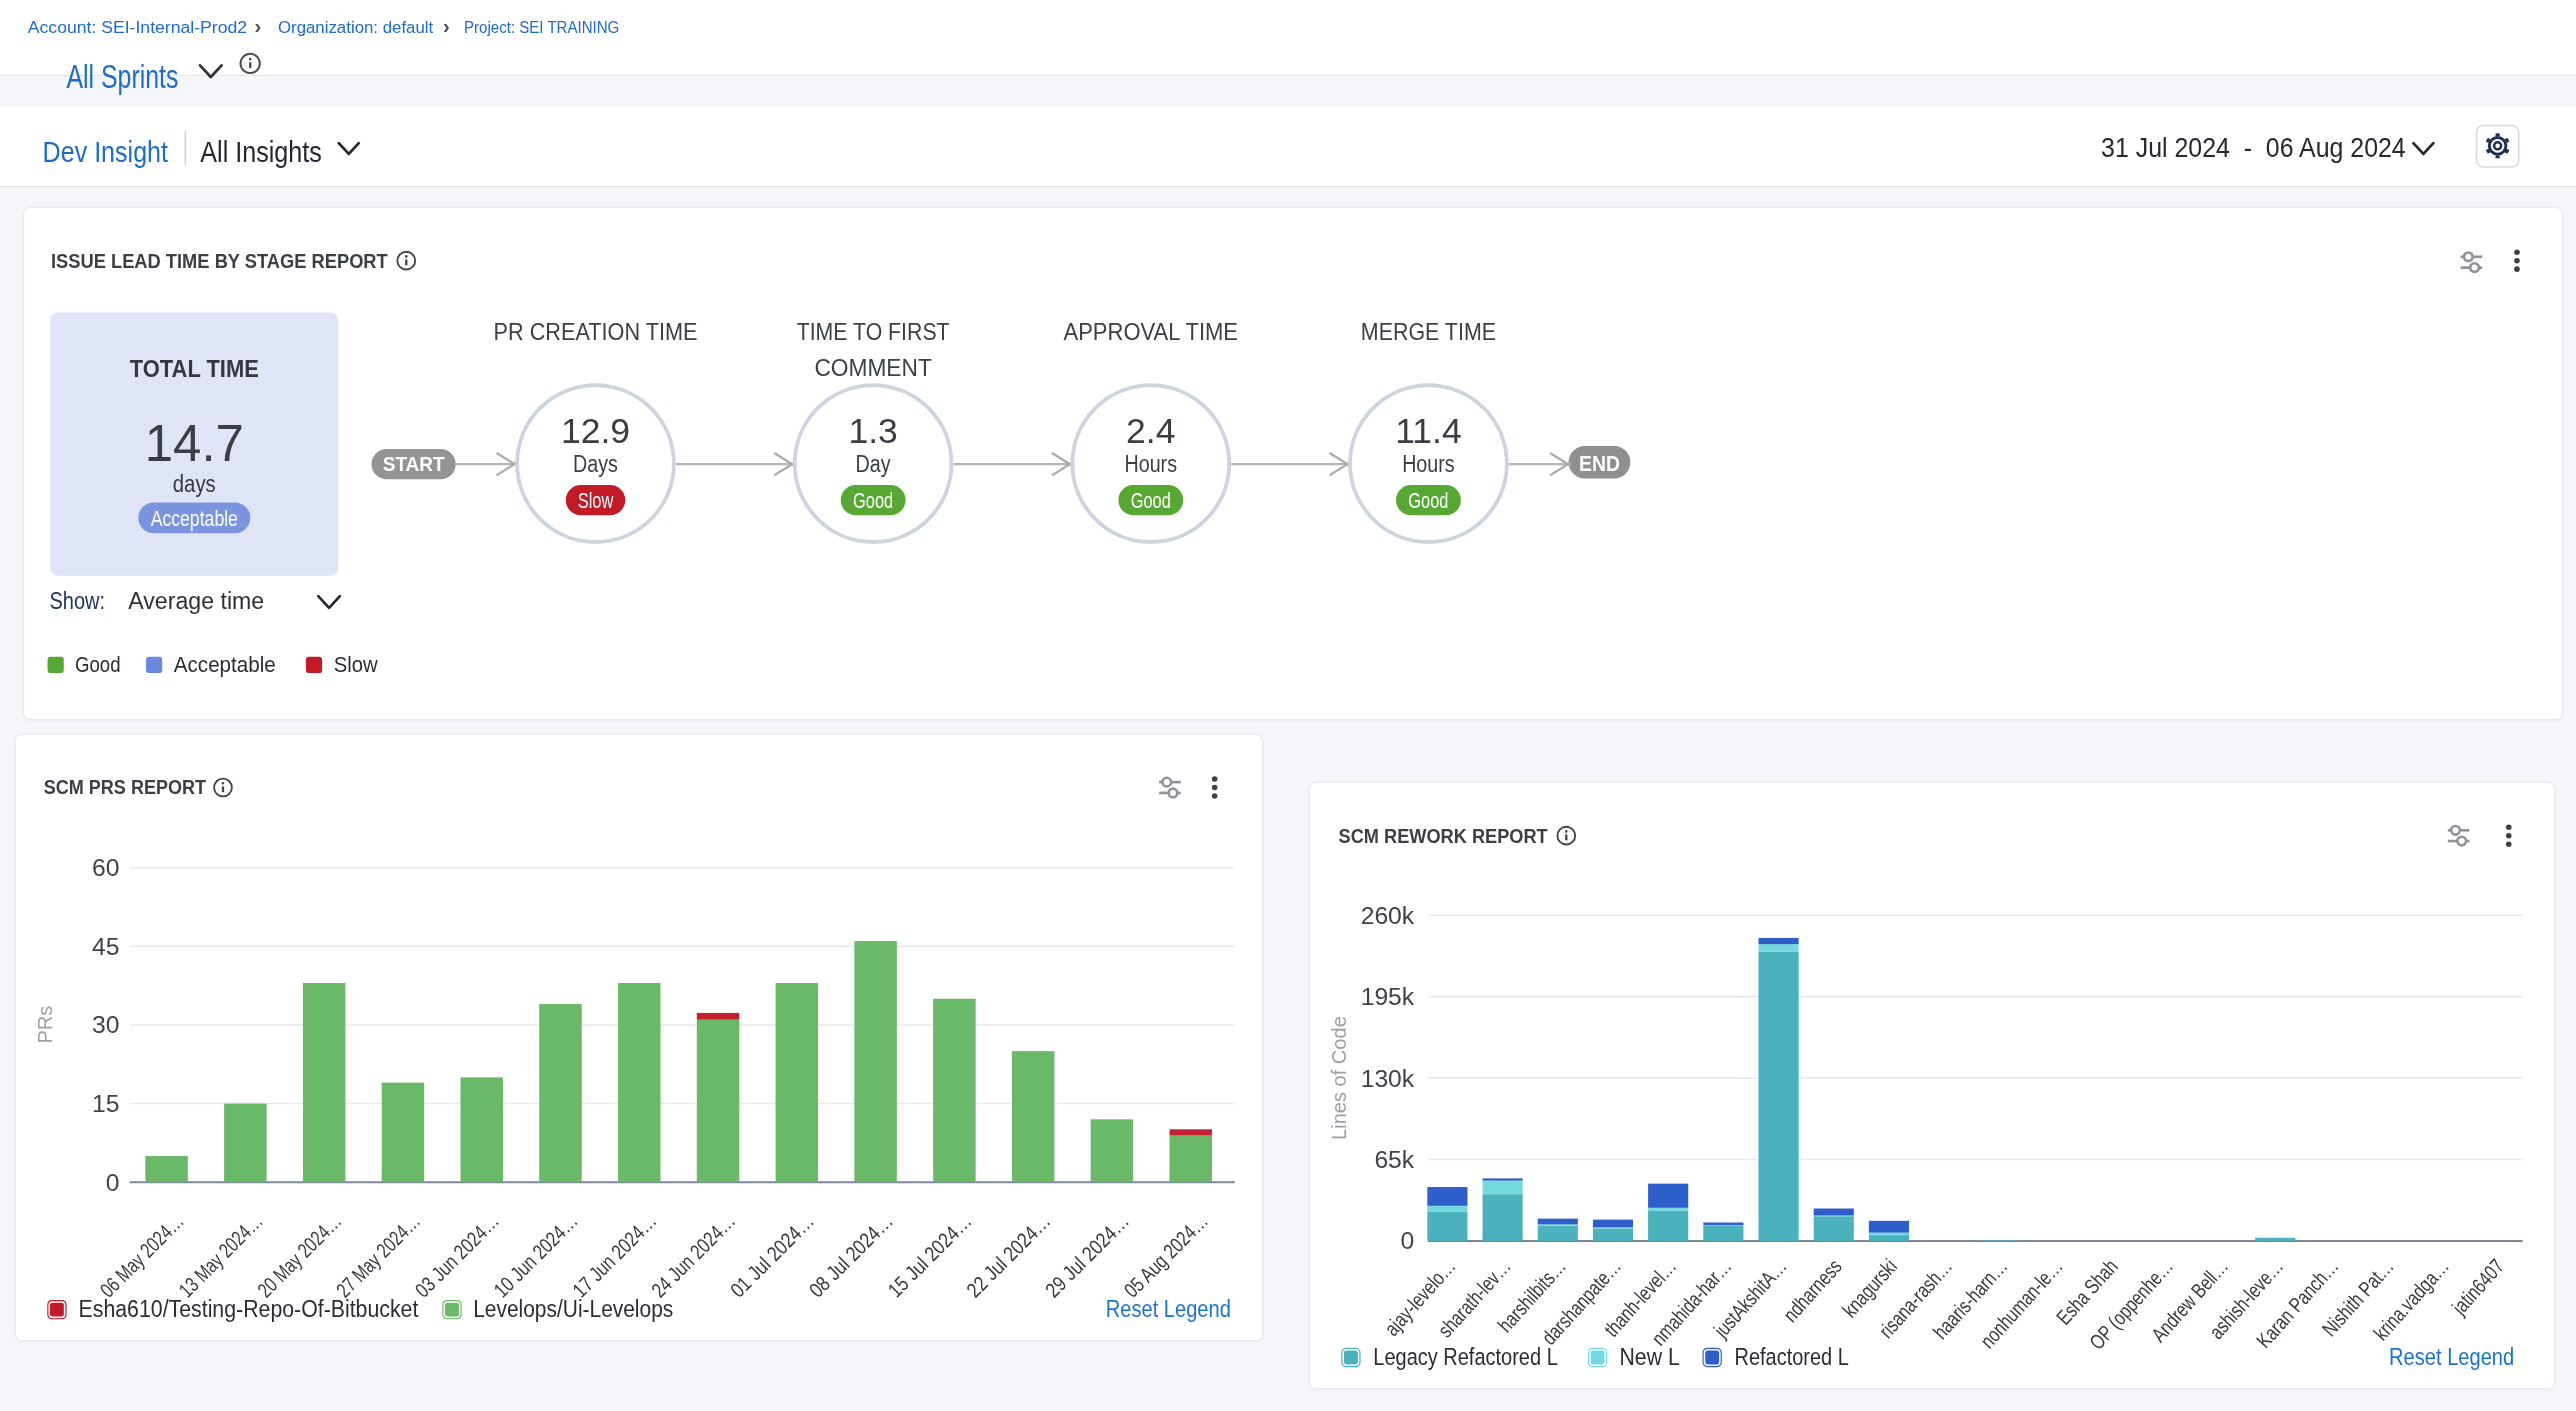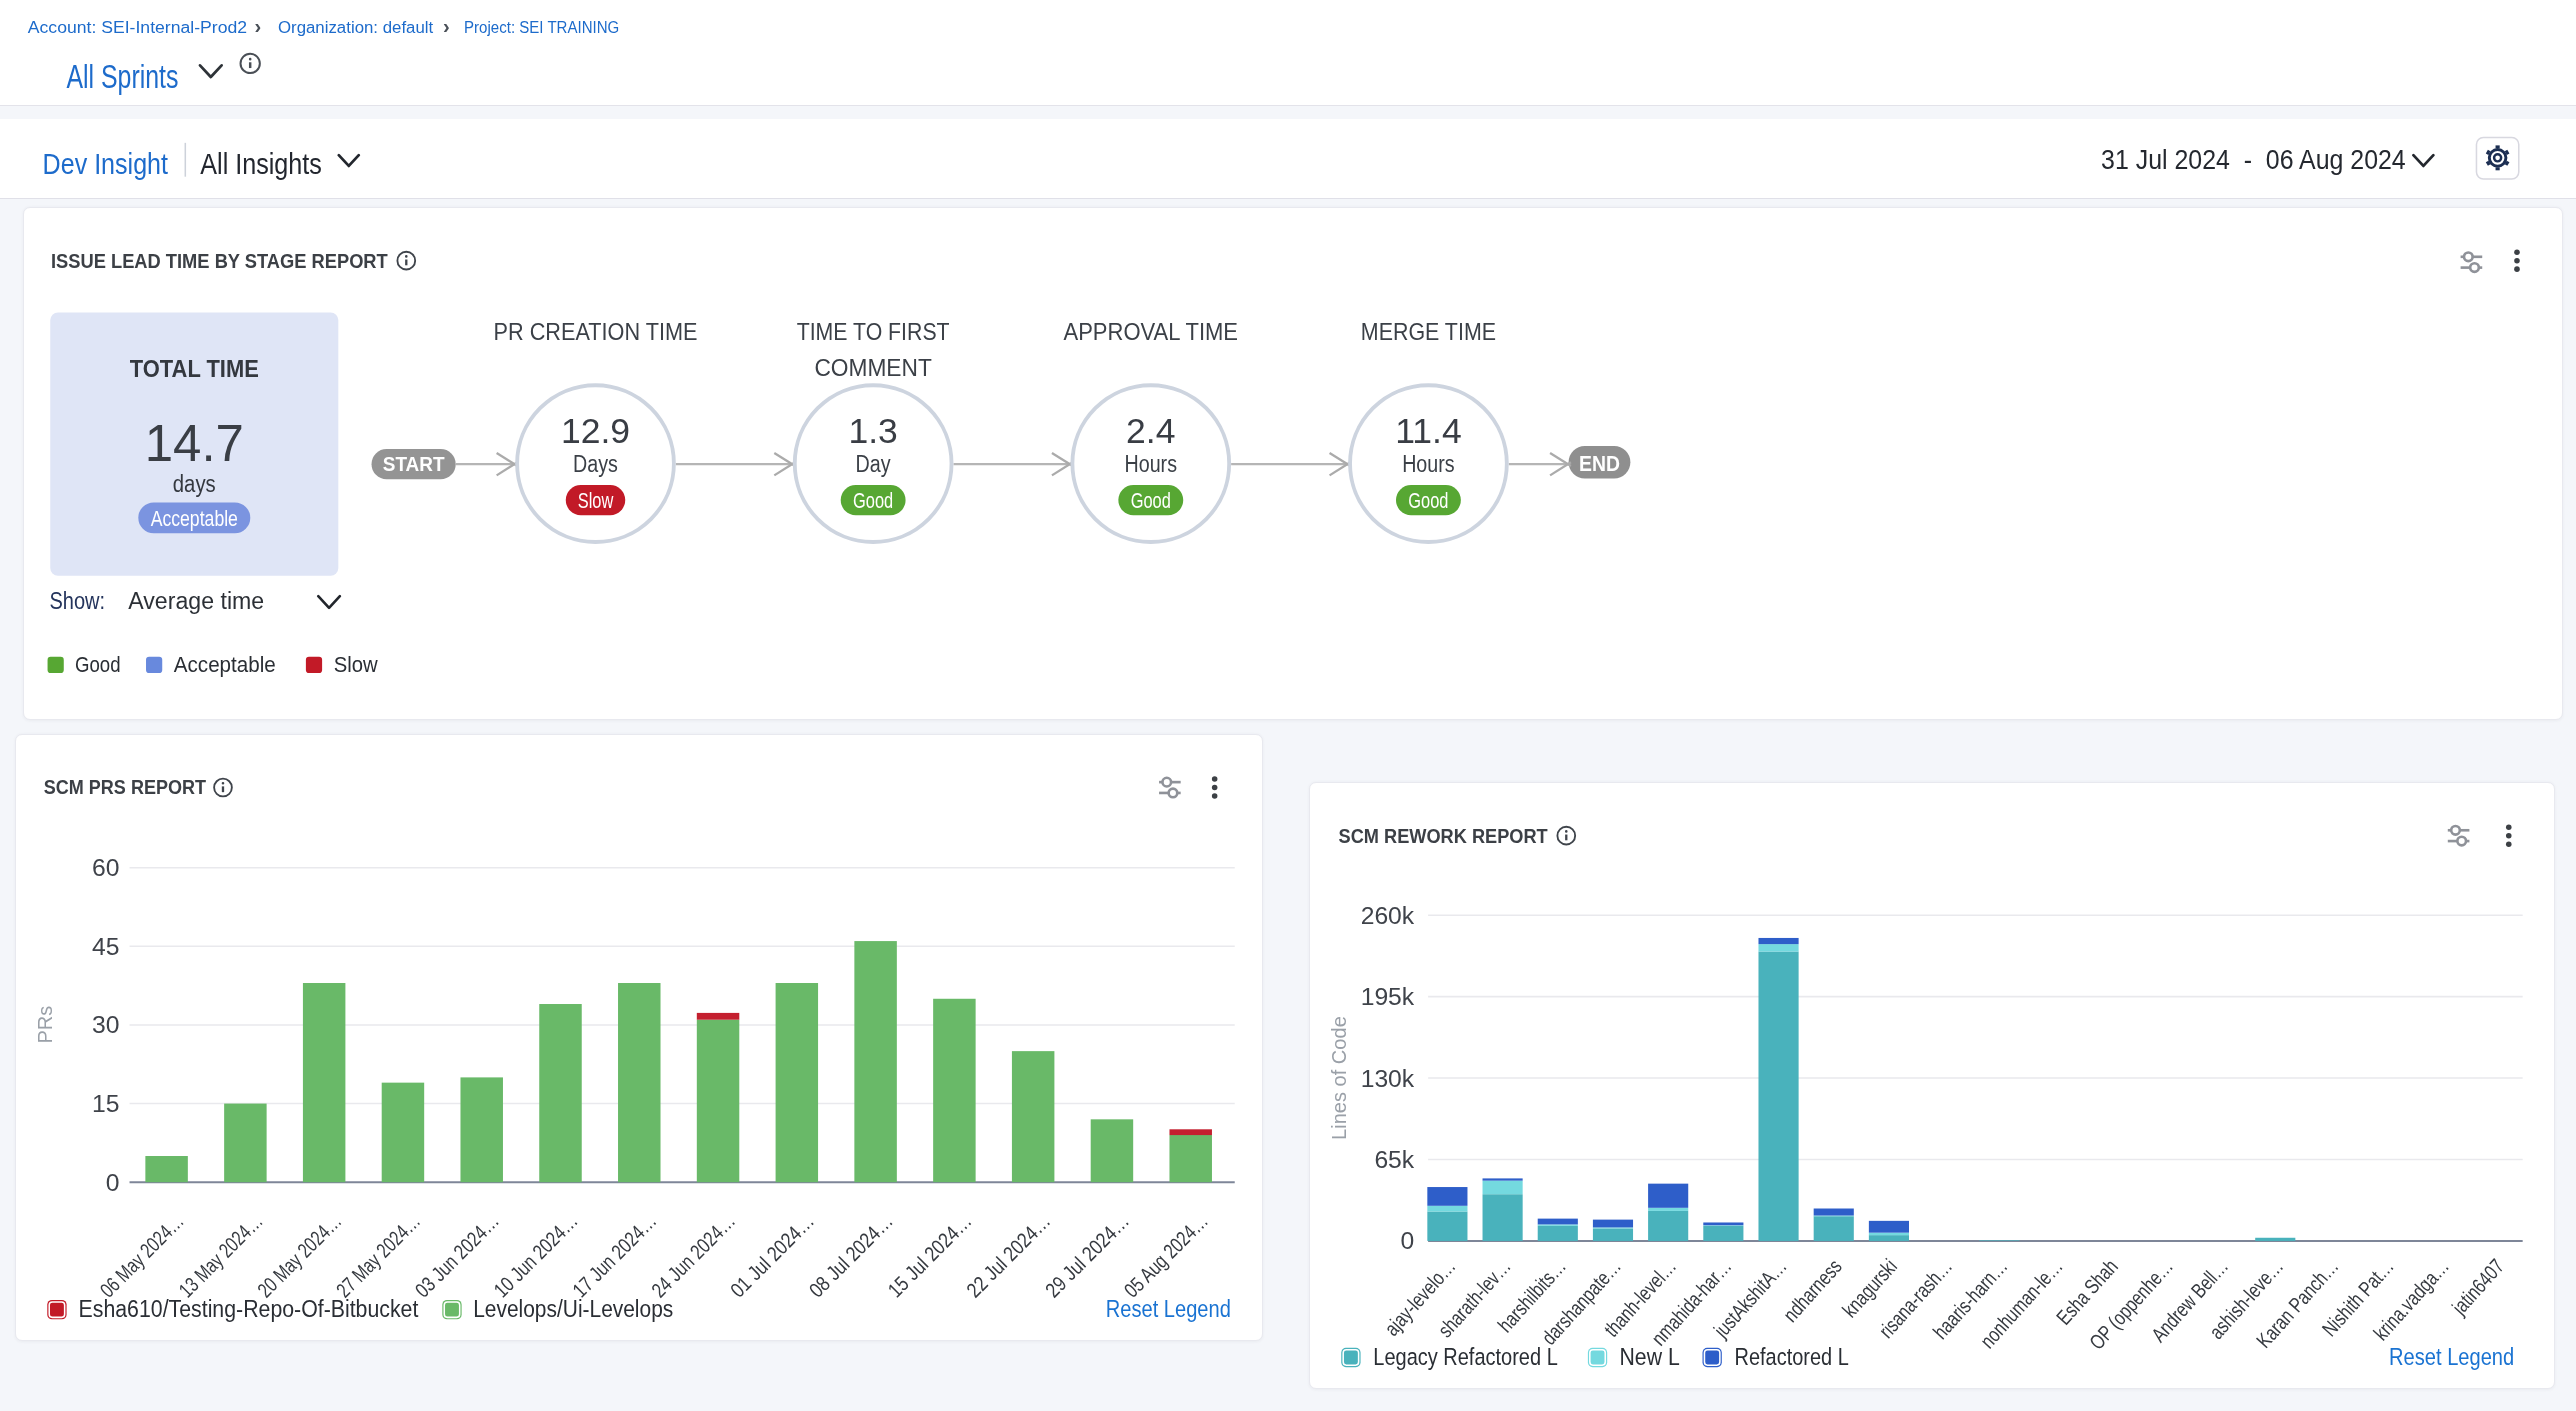--- a/index.html
+++ b/index.html
@@ -1,18 +1,18 @@
 <!DOCTYPE html>
 <html style="font-size:12.4px"><head><meta charset="utf-8">
 <style>
 *{margin:0;padding:0;box-sizing:border-box}
 html,body{width:2576px;height:1412px;overflow:hidden;background:#f4f6fa;
 font-family:"Liberation Sans",sans-serif;-webkit-font-smoothing:antialiased}
-#hdr1{position:absolute;left:0;top:0;width:2576px;height:106px;background:#fff;border-bottom:1.5px solid #e3e3ea}
-#hdr2{position:absolute;left:0;top:119px;width:2576px;height:80px;background:#fff;border-bottom:1.5px solid #e0e0e8}
+#hdr1{position:absolute;left:0;top:0;width:2576px;height:76px;background:#fff;border-bottom:1.5px solid #e3e3ea}
+#hdr2{position:absolute;left:0;top:107px;width:2576px;height:80px;background:#fff;border-bottom:1.5px solid #e0e0e8}
 .card{position:absolute;background:#fff;border:1.5px solid #e8e9ef;border-radius:7px;box-shadow:0 0.8px 3.1px rgba(40,41,61,.05)}
 #card1{left:23px;top:207px;width:2540px;height:513px}
 #card2{left:14.7px;top:734px;width:1248px;height:607px}
 #card3{left:1309px;top:782px;width:1246px;height:607px}
 svg{display:block}
 svg text{font-family:"Liberation Sans",sans-serif}
 </style></head>
 <body>
 <div id="hdr1">
     <svg width="2576" height="106" viewBox="0 0 3336 137">

